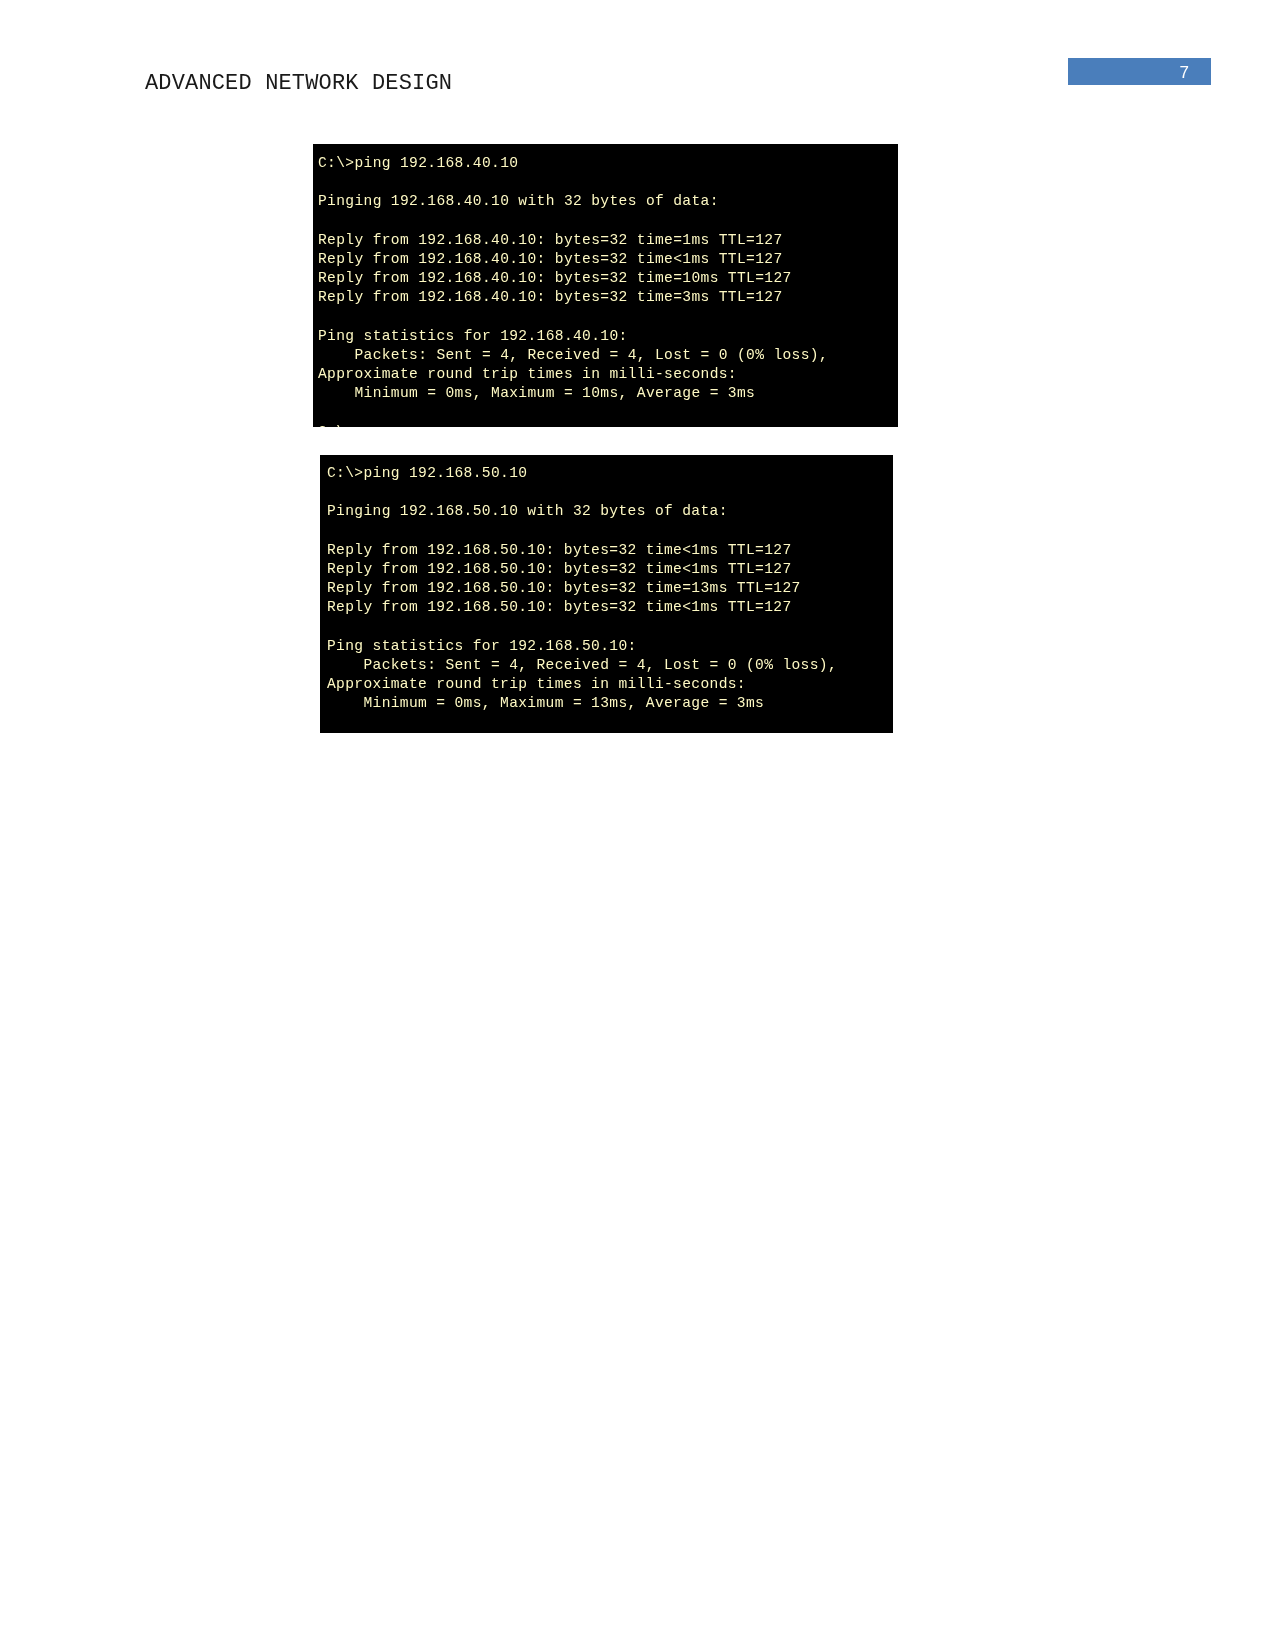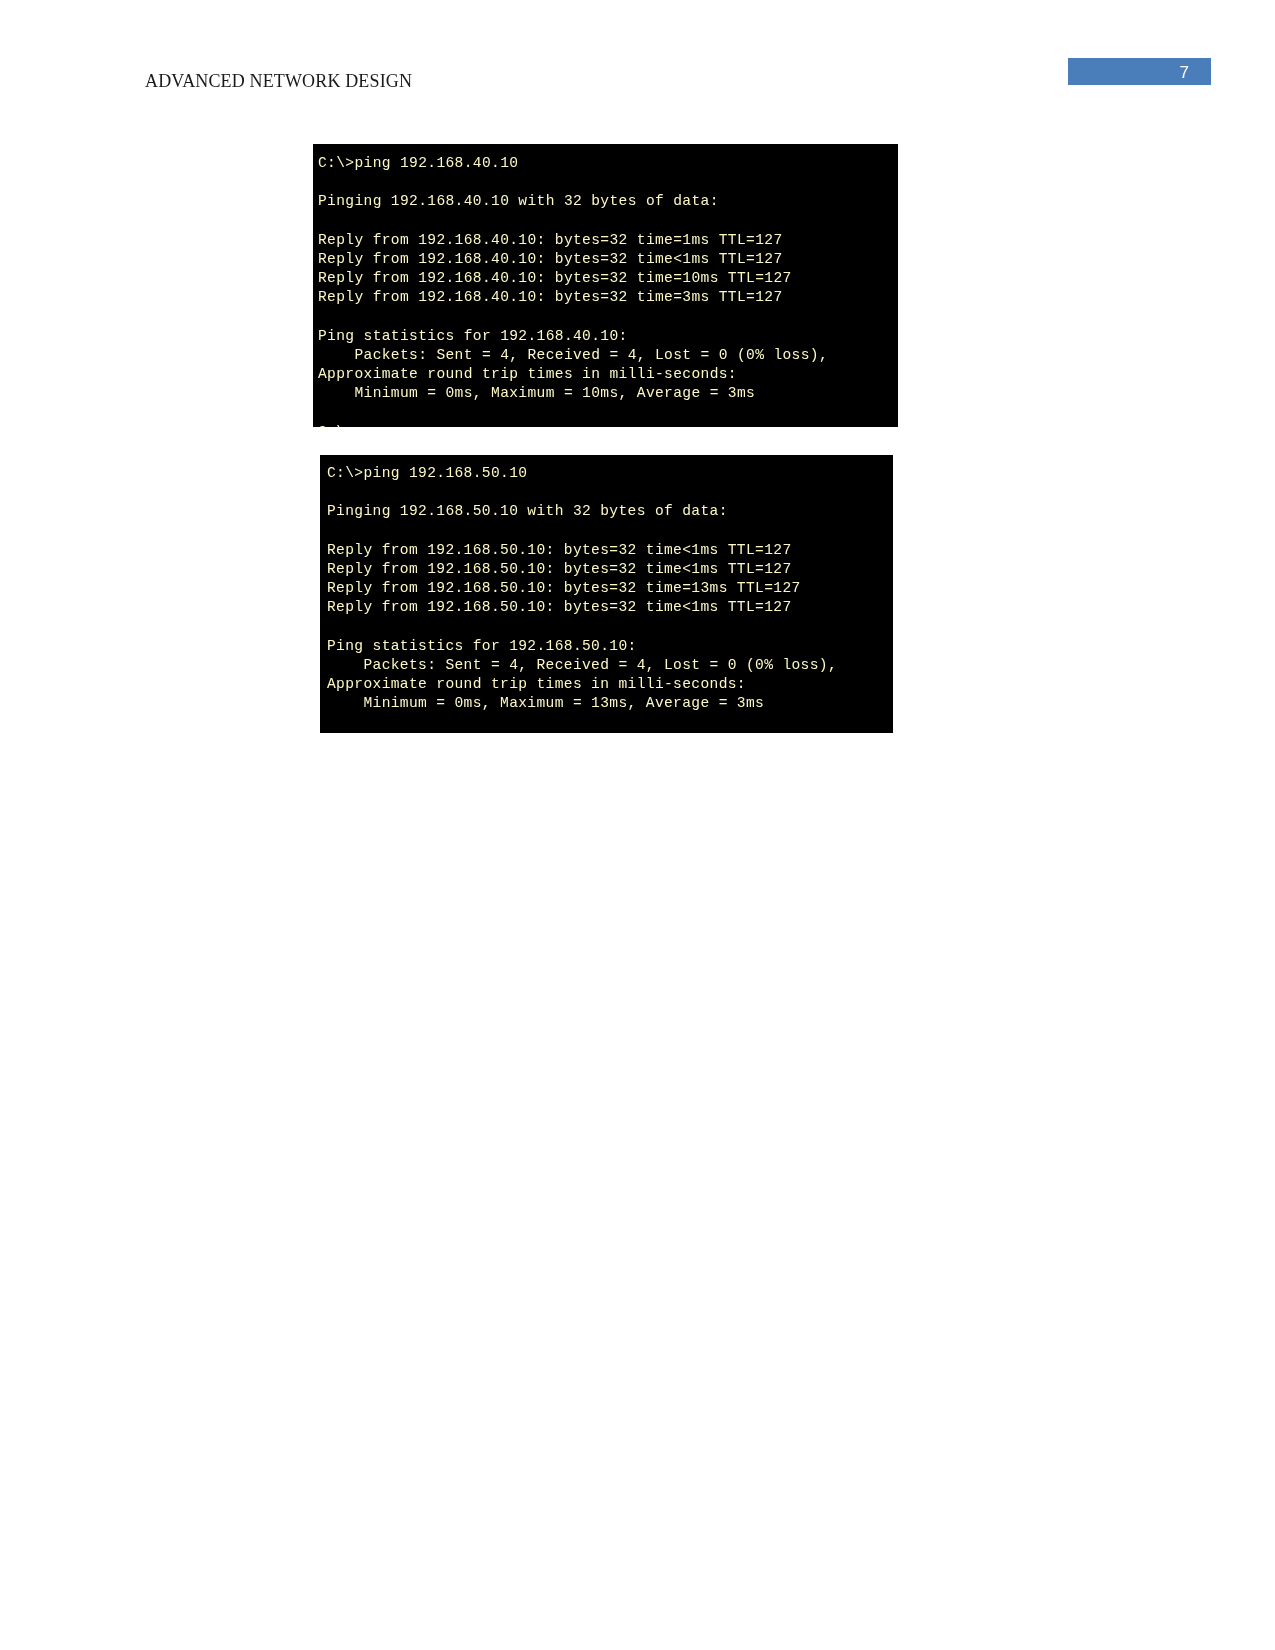--- a/index.html
+++ b/index.html
@@ -20,24 +20,24 @@
     position: absolute;
     top: 0;
     left: 0;
     width: 1275px;
     height: 120px;
   }
   .doc-title {
     position: absolute;
     left: 145px;
     top: 71px;
-    font-size: 18px;
+    font-size: 22px;
     letter-spacing: 0.15px;
     color: #1a1a1a;
-    font-family: Liberation Serif, serif;
+    font-family: Liberation Mono, monospace;
     white-space: nowrap;
   }
   .page-number-badge {
     position: absolute;
     left: 1068px;
     top: 58px;
     width: 143px;
     height: 27px;
     background: #4A7EBB;
     box-sizing: border-box;

